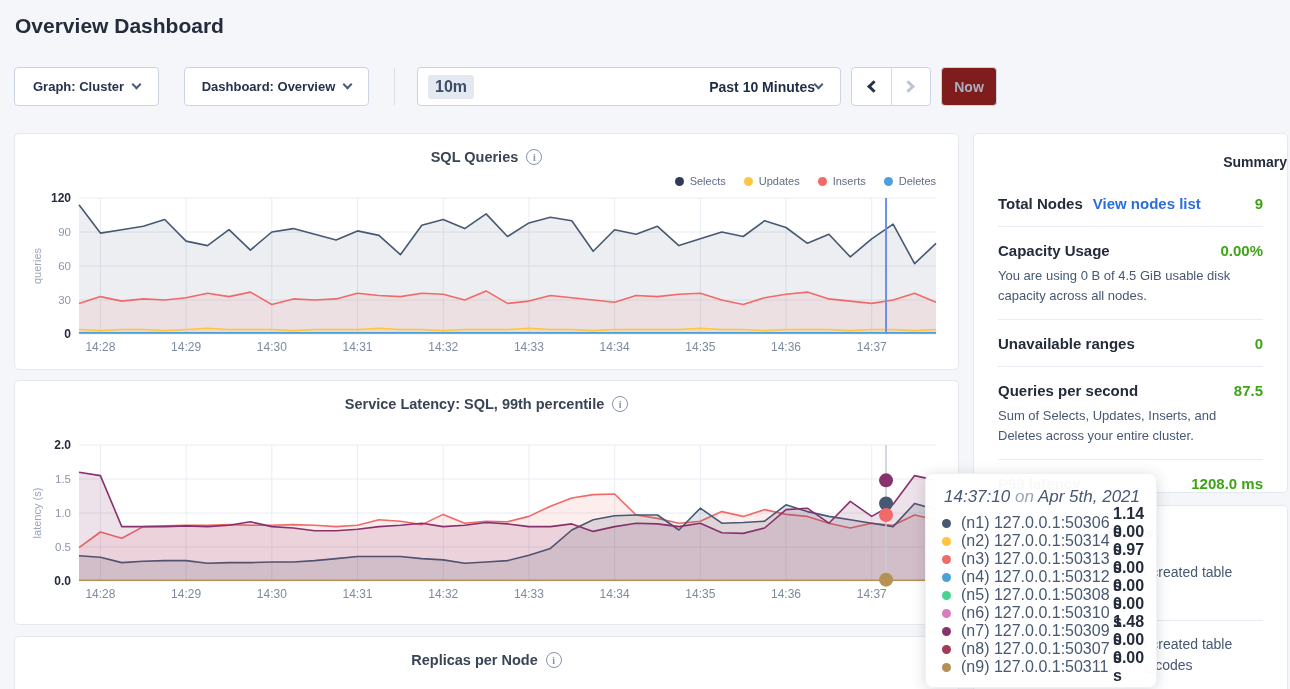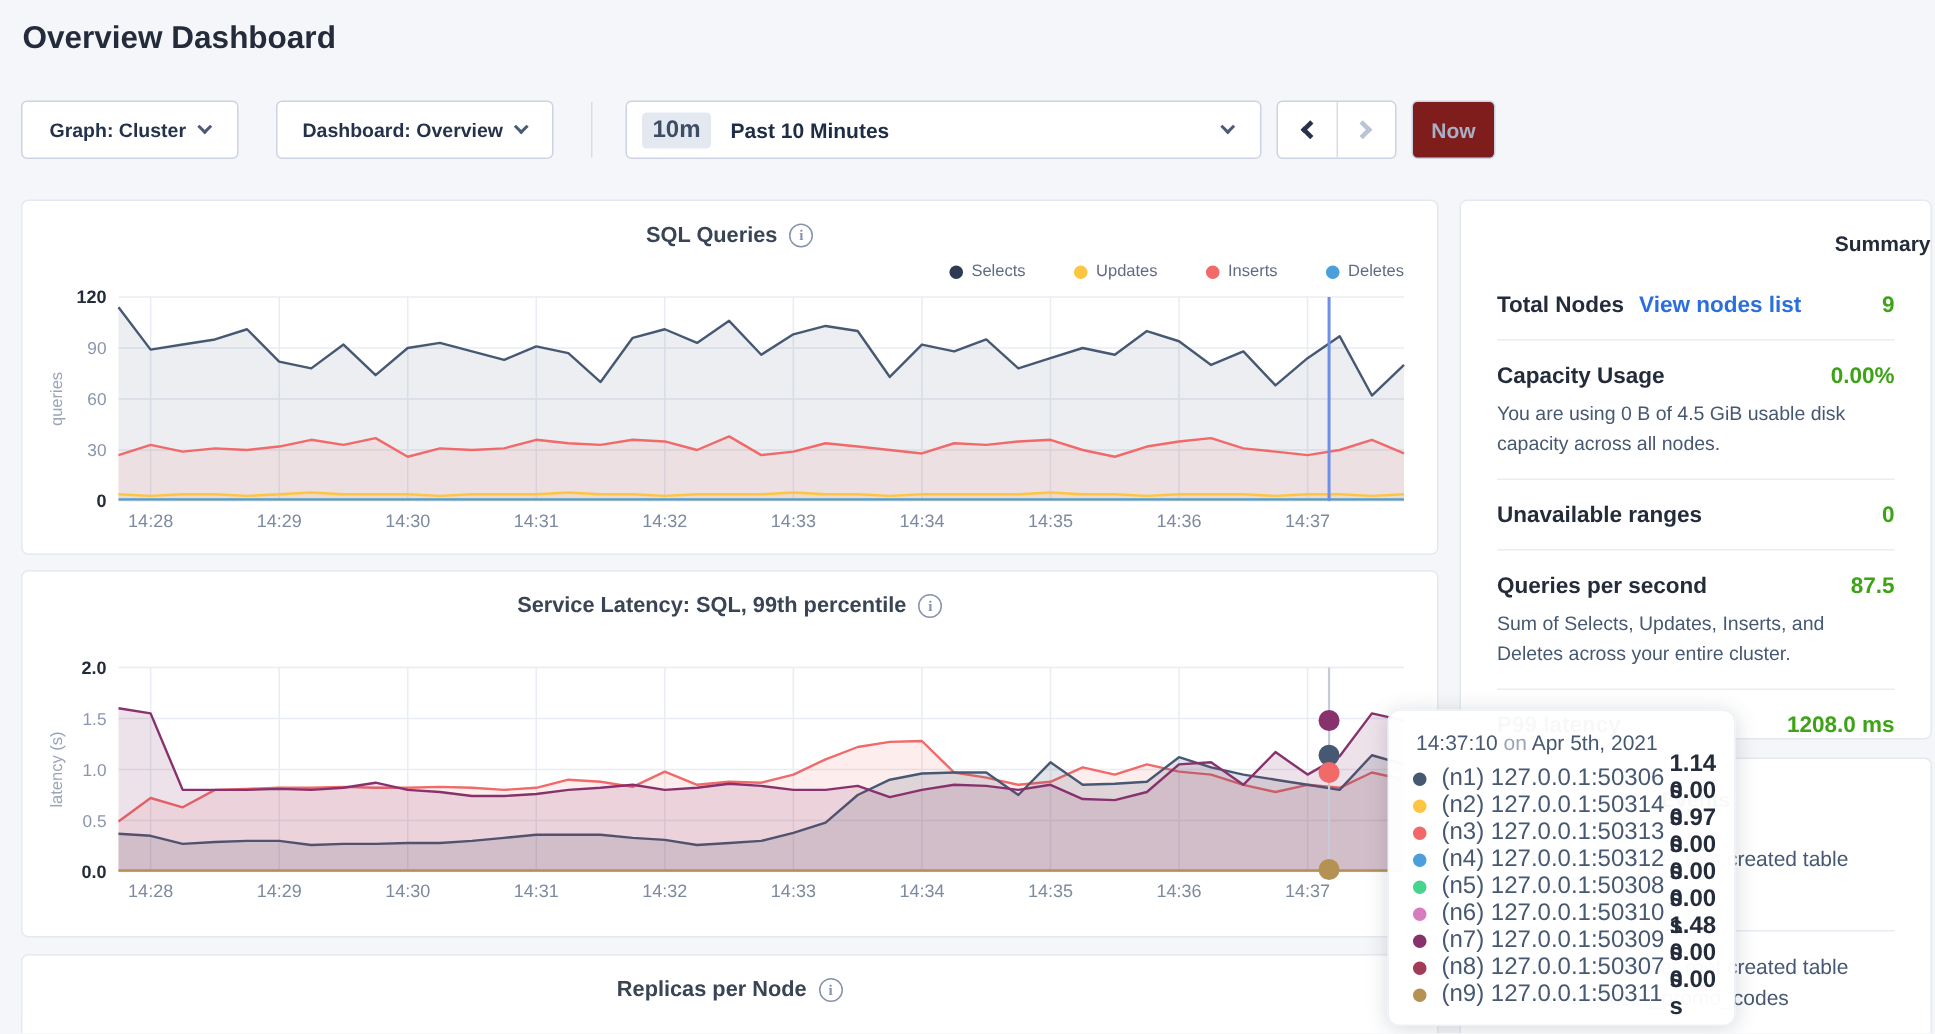--- a/index.html
+++ b/index.html
@@ -11,21 +11,21 @@
 
   
   .toolbar-btn { position:absolute; top:67px; height:39px; background:#fff; border:1px solid #ccd3e2;
                  border-radius:4px; display:flex; align-items:center; justify-content:center; gap:9px;
                  font-size:13px; font-weight:bold; color:#26324c; cursor:pointer; }
   .tb-divider { position:absolute; top:68px; left:394px; width:1px; height:37px; background:#d9dde6; }
   .time-sel { position:absolute; left:417px; top:67px; width:424px; height:39px; background:#fff;
               border:1px solid #ccd3e2; border-radius:4px; display:flex; align-items:center; padding:0 18px 0 10px; cursor:pointer; }
   .time-badge { background:#e4e9f1; color:#3e4d66; font-size:16px; font-weight:bold; border-radius:3px;
                 padding:3px 7px; margin-right:13px; }
-  .time-label { font-size:14px; font-weight:bold; color:#1f2c45; flex:1; text-align:left; }
+  .time-label { font-size:14px; font-weight:bold; color:#1f2c45; flex:1; text-align:right; }
   .nav-group { position:absolute; left:851px; top:67px; width:80px; height:39px; background:#fff;
                border:1px solid #ccd3e2; border-radius:4px; display:flex; }
   .nav-cell { width:40px; height:100%; display:flex; align-items:center; justify-content:center; cursor:pointer; }
   .nav-cell + .nav-cell { border-left:1px solid #d9dde6; }
   .now-btn { position:absolute; left:941px; top:67px; width:56px; height:39px; background:#7f1d1d;
              border:1px solid #ccd3e2; border-radius:4px; color:#a8afc2; font-size:14px; font-weight:bold;
              display:flex; align-items:center; justify-content:center; }
 
   
   .chev-down { display:inline-block; width:7px; height:7px; border-right:2px solid #4a5a77;
@@ -41,21 +41,21 @@
   
   .panel { position:absolute; background:#fff; border:1px solid #e4e9f0; border-radius:5px; }
   .panel-sql      { left:14px;  top:133px; width:945px; height:237px; }
   .panel-latency  { left:14px;  top:380px; width:945px; height:245px; }
   .panel-replicas { left:14px;  top:636px; width:945px; height:90px; }
   .panel-summary  { left:973px; top:133px; width:315px; height:360px; }
   .panel-events   { left:973px; top:505px; width:315px; height:230px; }
 
   .chart-head { display:flex; align-items:center; justify-content:center; gap:8px; padding-top:15px;
                 font-size:14.5px; font-weight:bold; color:#394455; }
-  .legend { position:absolute; right:22px; top:41px; display:flex; gap:32px; }
+  .legend { position:absolute; right:22px; top:41px; display:flex; gap:18px; }
   .leg-item { display:flex; align-items:center; gap:6px; font-size:11px; color:#5f6c84; cursor:pointer; }
   .leg-dot { width:9px; height:9px; border-radius:50%; }
   .chart-svg { position:absolute; left:0; top:52px; }
 
   
   .sum-title { text-align:right; font-size:14px; font-weight:bold; color:#242c3c; padding-top:20px; }
   .sum-rows { padding:10px 24px 0 24px; }
   .sum-row { padding:15px 0 14px 0; }
   .sum-row + .sum-row { border-top:1px solid #e8ecf3; }
   .sum-line { display:flex; align-items:baseline; }
@@ -68,21 +68,21 @@
   .ev-title { text-align:center; font-size:14px; font-weight:bold; color:#242c3c; padding-top:19px; }
   .ev-rows { padding:8px 24px 0 24px; }
   .ev-row { padding:13px 0 16px 0; cursor:pointer; }
   .ev-row + .ev-row { border-top:1px solid #e8ecf3; }
   .ev-line { font-size:14px; color:#475872; line-height:21px; min-height:21px; }
 
   
   .tooltip { position:absolute; left:925px; top:473px; width:232px; z-index:50;
              background:rgba(255,255,255,0.97); border-radius:8px; border:1px solid #eef1f6;
              box-shadow:0 2px 14px rgba(60,70,90,0.20); padding:13px 16px 11px 16px; }
-  .tt-head { font-size:14px; color:#475872; margin-bottom:7px; margin-left:2px; }
+  .tt-head { font-size:17px; color:#475872; margin-bottom:7px; margin-left:2px;font-style:italic; }
   .tt-on { color:#9aa4b8; }
   .tt-row { display:flex; align-items:center; height:18px; font-size:16px; color:#475872; }
   .tt-dot { width:9px; height:9px; border-radius:50%; margin-right:10px; flex:none; }
   .tt-label { width:152px; flex:none; }
   .tt-value { font-weight:bold; color:#242c3c; }
 </style>
 </head>
 <body>
 
 <div class="page">

